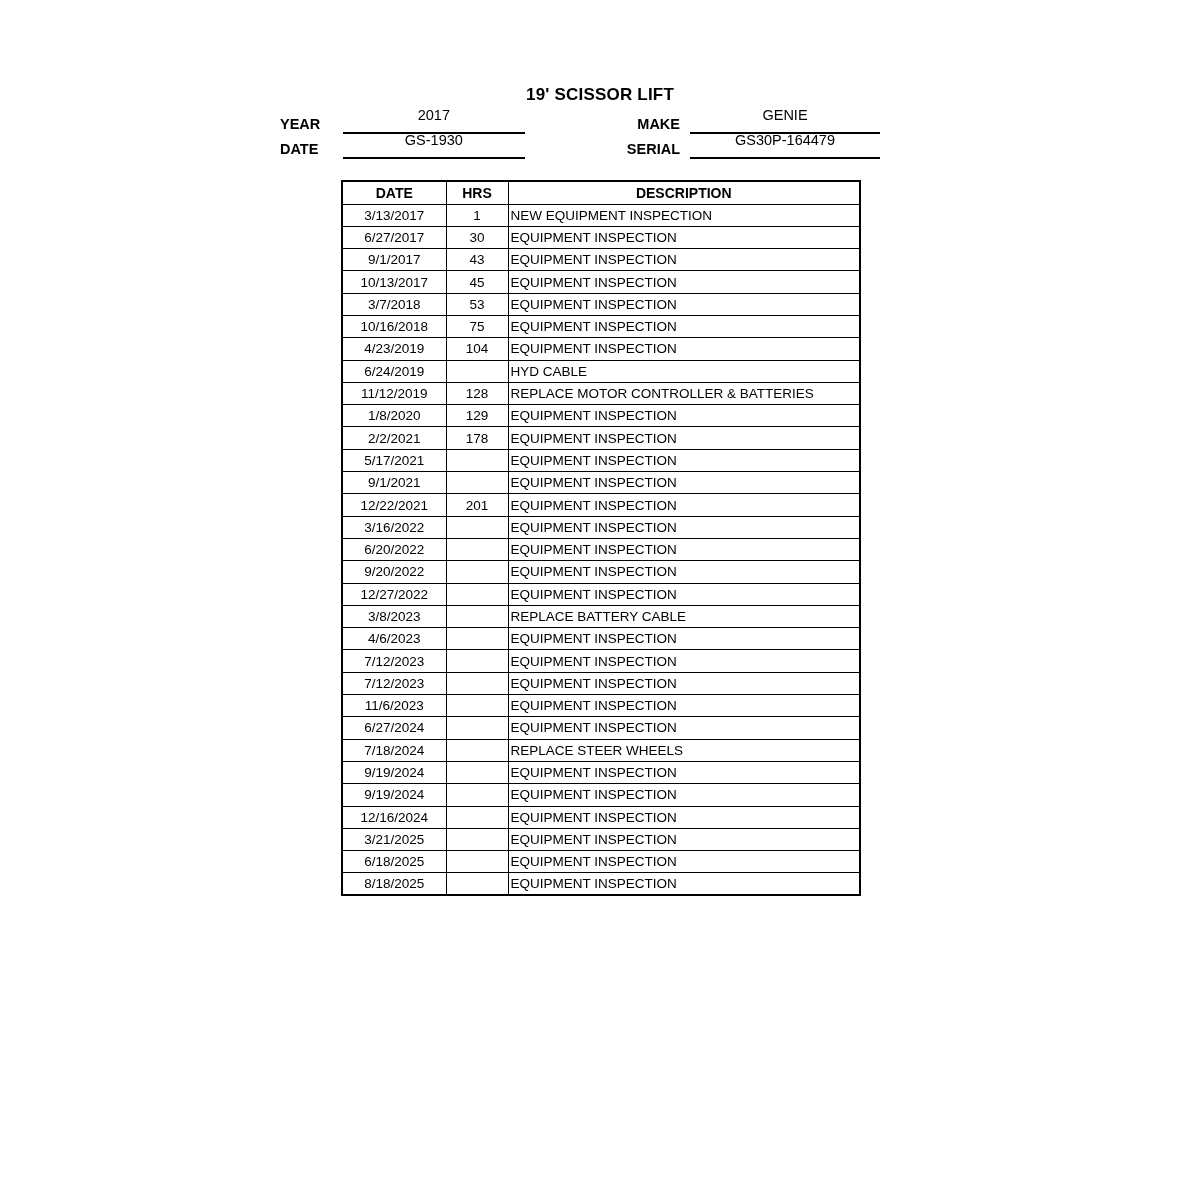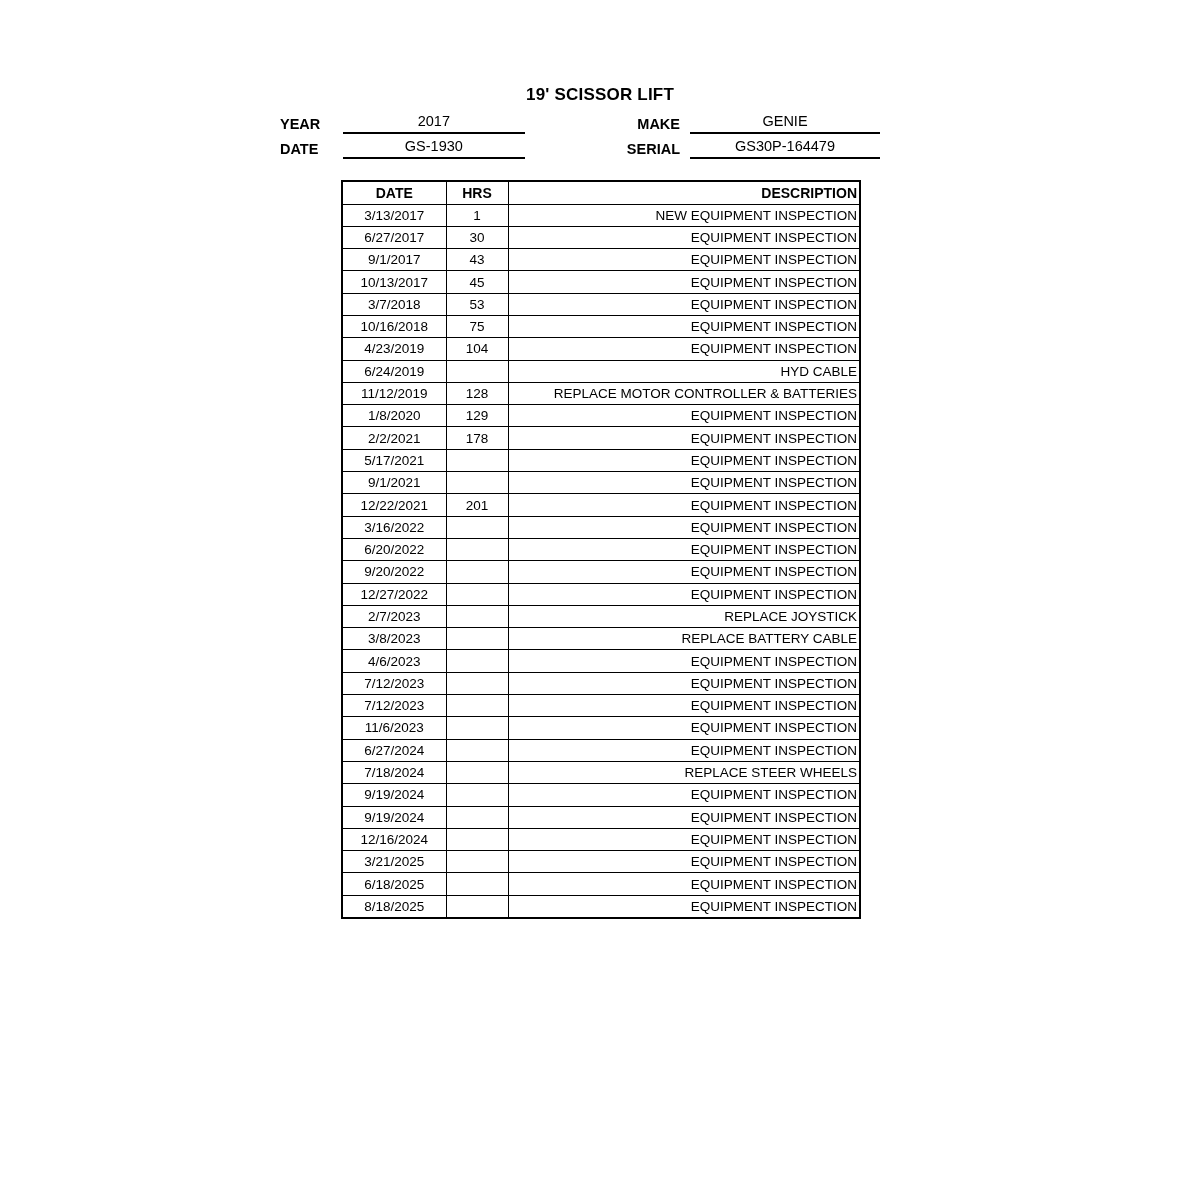--- a/index.html
+++ b/index.html
@@ -56,21 +56,21 @@
     width: 62px;
     text-align: left;
     line-height: 20px;
   }
   .hdr-value {
     flex: none;
     border-bottom: 2px solid #000;
     text-align: center;
     font-size: 14.5px;
     line-height: 20px;
-    padding-bottom: 1px;
+    padding-bottom: 7px;
   }
   .hdr-value.left-field { width: 182px; margin-left: 2px; }
   .hdr-gap { width: 88px; }
   .hdr-label2 {
     font-size: 14.5px;
     font-weight: bold;
     width: 70px;
     text-align: right;
     line-height: 20px;
   }
@@ -109,21 +109,21 @@
   }
   col.c-date { width: 104px; }
   col.c-hrs  { width: 62px; }
   col.c-desc { width: 352px; }
 
   td.date, td.hrs { text-align: center; }
   td.desc { text-align: left; padding-left: 5px; }
 
   
   table.log th.th-date, table.log td.date { border-left-width: 2px; }
-  table.log th.th-desc, table.log td.desc { border-right-width: 2px; text-align: right; }
+  table.log th.th-desc, table.log td.desc { border-right-width: 2px; }
 </style>
 </head>
 <body>
 
 <div class="page">
 
   <div class="doc-title">19' SCISSOR LIFT</div>
 
   <div class="header-block">
     <div class="hdr-row">
@@ -241,25 +241,20 @@
             <td class="date">9/20/2022</td>
             <td class="hrs"></td>
             <td class="desc">EQUIPMENT INSPECTION</td>
           </tr>
           <tr>
             <td class="date">12/27/2022</td>
             <td class="hrs"></td>
             <td class="desc">EQUIPMENT INSPECTION</td>
           </tr>
           <tr>
-            <td class="date">2/7/2023</td>
-            <td class="hrs"></td>
-            <td class="desc">REPLACE JOYSTICK</td>
-          </tr>
-          <tr>
             <td class="date">3/8/2023</td>
             <td class="hrs"></td>
             <td class="desc">REPLACE BATTERY CABLE</td>
           </tr>
           <tr>
             <td class="date">4/6/2023</td>
             <td class="hrs"></td>
             <td class="desc">EQUIPMENT INSPECTION</td>
           </tr>
           <tr>

